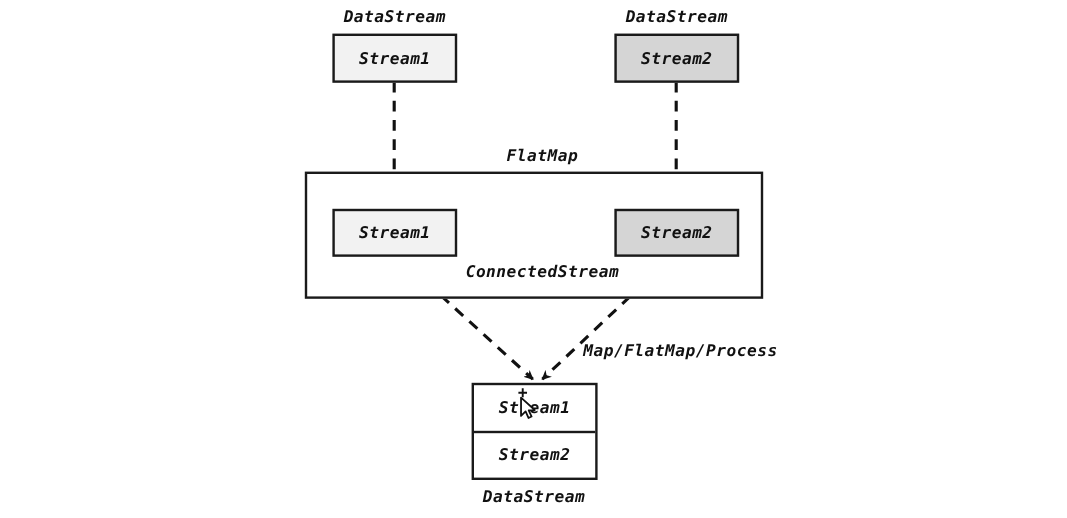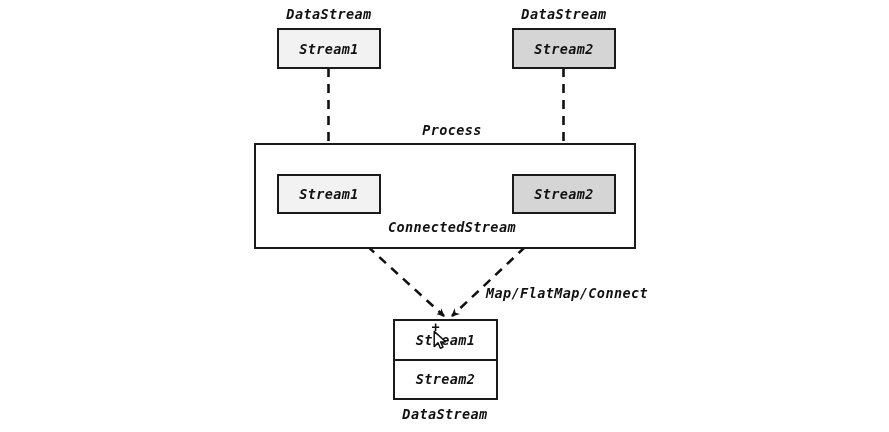--- a/index.html
+++ b/index.html
@@ -113,31 +113,31 @@
   </svg>
 
   <div class="caption center" style="left:329px; top:6px;">DataStream</div>
 
   <div class="caption center" style="left:564px; top:6px;">DataStream</div>
 
   <div class="node-box fill-light" style="left:277px; top:28px; width:104px; height:41px;">Stream1</div>
 
   <div class="node-box fill-gray" style="left:512px; top:28px; width:104px; height:41px;">Stream2</div>
 
-  <div class="caption center" style="left:452px; top:122px;">Process</div>
+  <div class="caption center" style="left:452px; top:122px;">FlatMap</div>
 
   <div class="group-box" style="left:254px; top:143px; width:382px; height:106px;"></div>
 
   <div class="node-box fill-light" style="left:277px; top:174px; width:104px; height:40px;">Stream1</div>
 
   <div class="node-box fill-gray" style="left:512px; top:174px; width:104px; height:40px;">Stream2</div>
 
   <div class="caption center" style="left:452px; top:219px;">ConnectedStream</div>
 
-  <div class="caption" style="left:486px; top:285px;">Map/FlatMap/Connect</div>
+  <div class="caption" style="left:486px; top:285px;">Map/FlatMap/Process</div>
 
   <div class="split-box" style="left:393px; top:319px; width:105px; height:81px;">
     <div class="split-cell">Stream1</div>
     <div class="split-cell">Stream2</div>
   </div>
 
   <div class="caption center" style="left:445px; top:406px;">DataStream</div>
 
   <svg class="cursor-layer" style="left:426px; top:322px; width:28px; height:30px;" viewBox="0 0 28 30" xmlns="http://www.w3.org/2000/svg">
 

